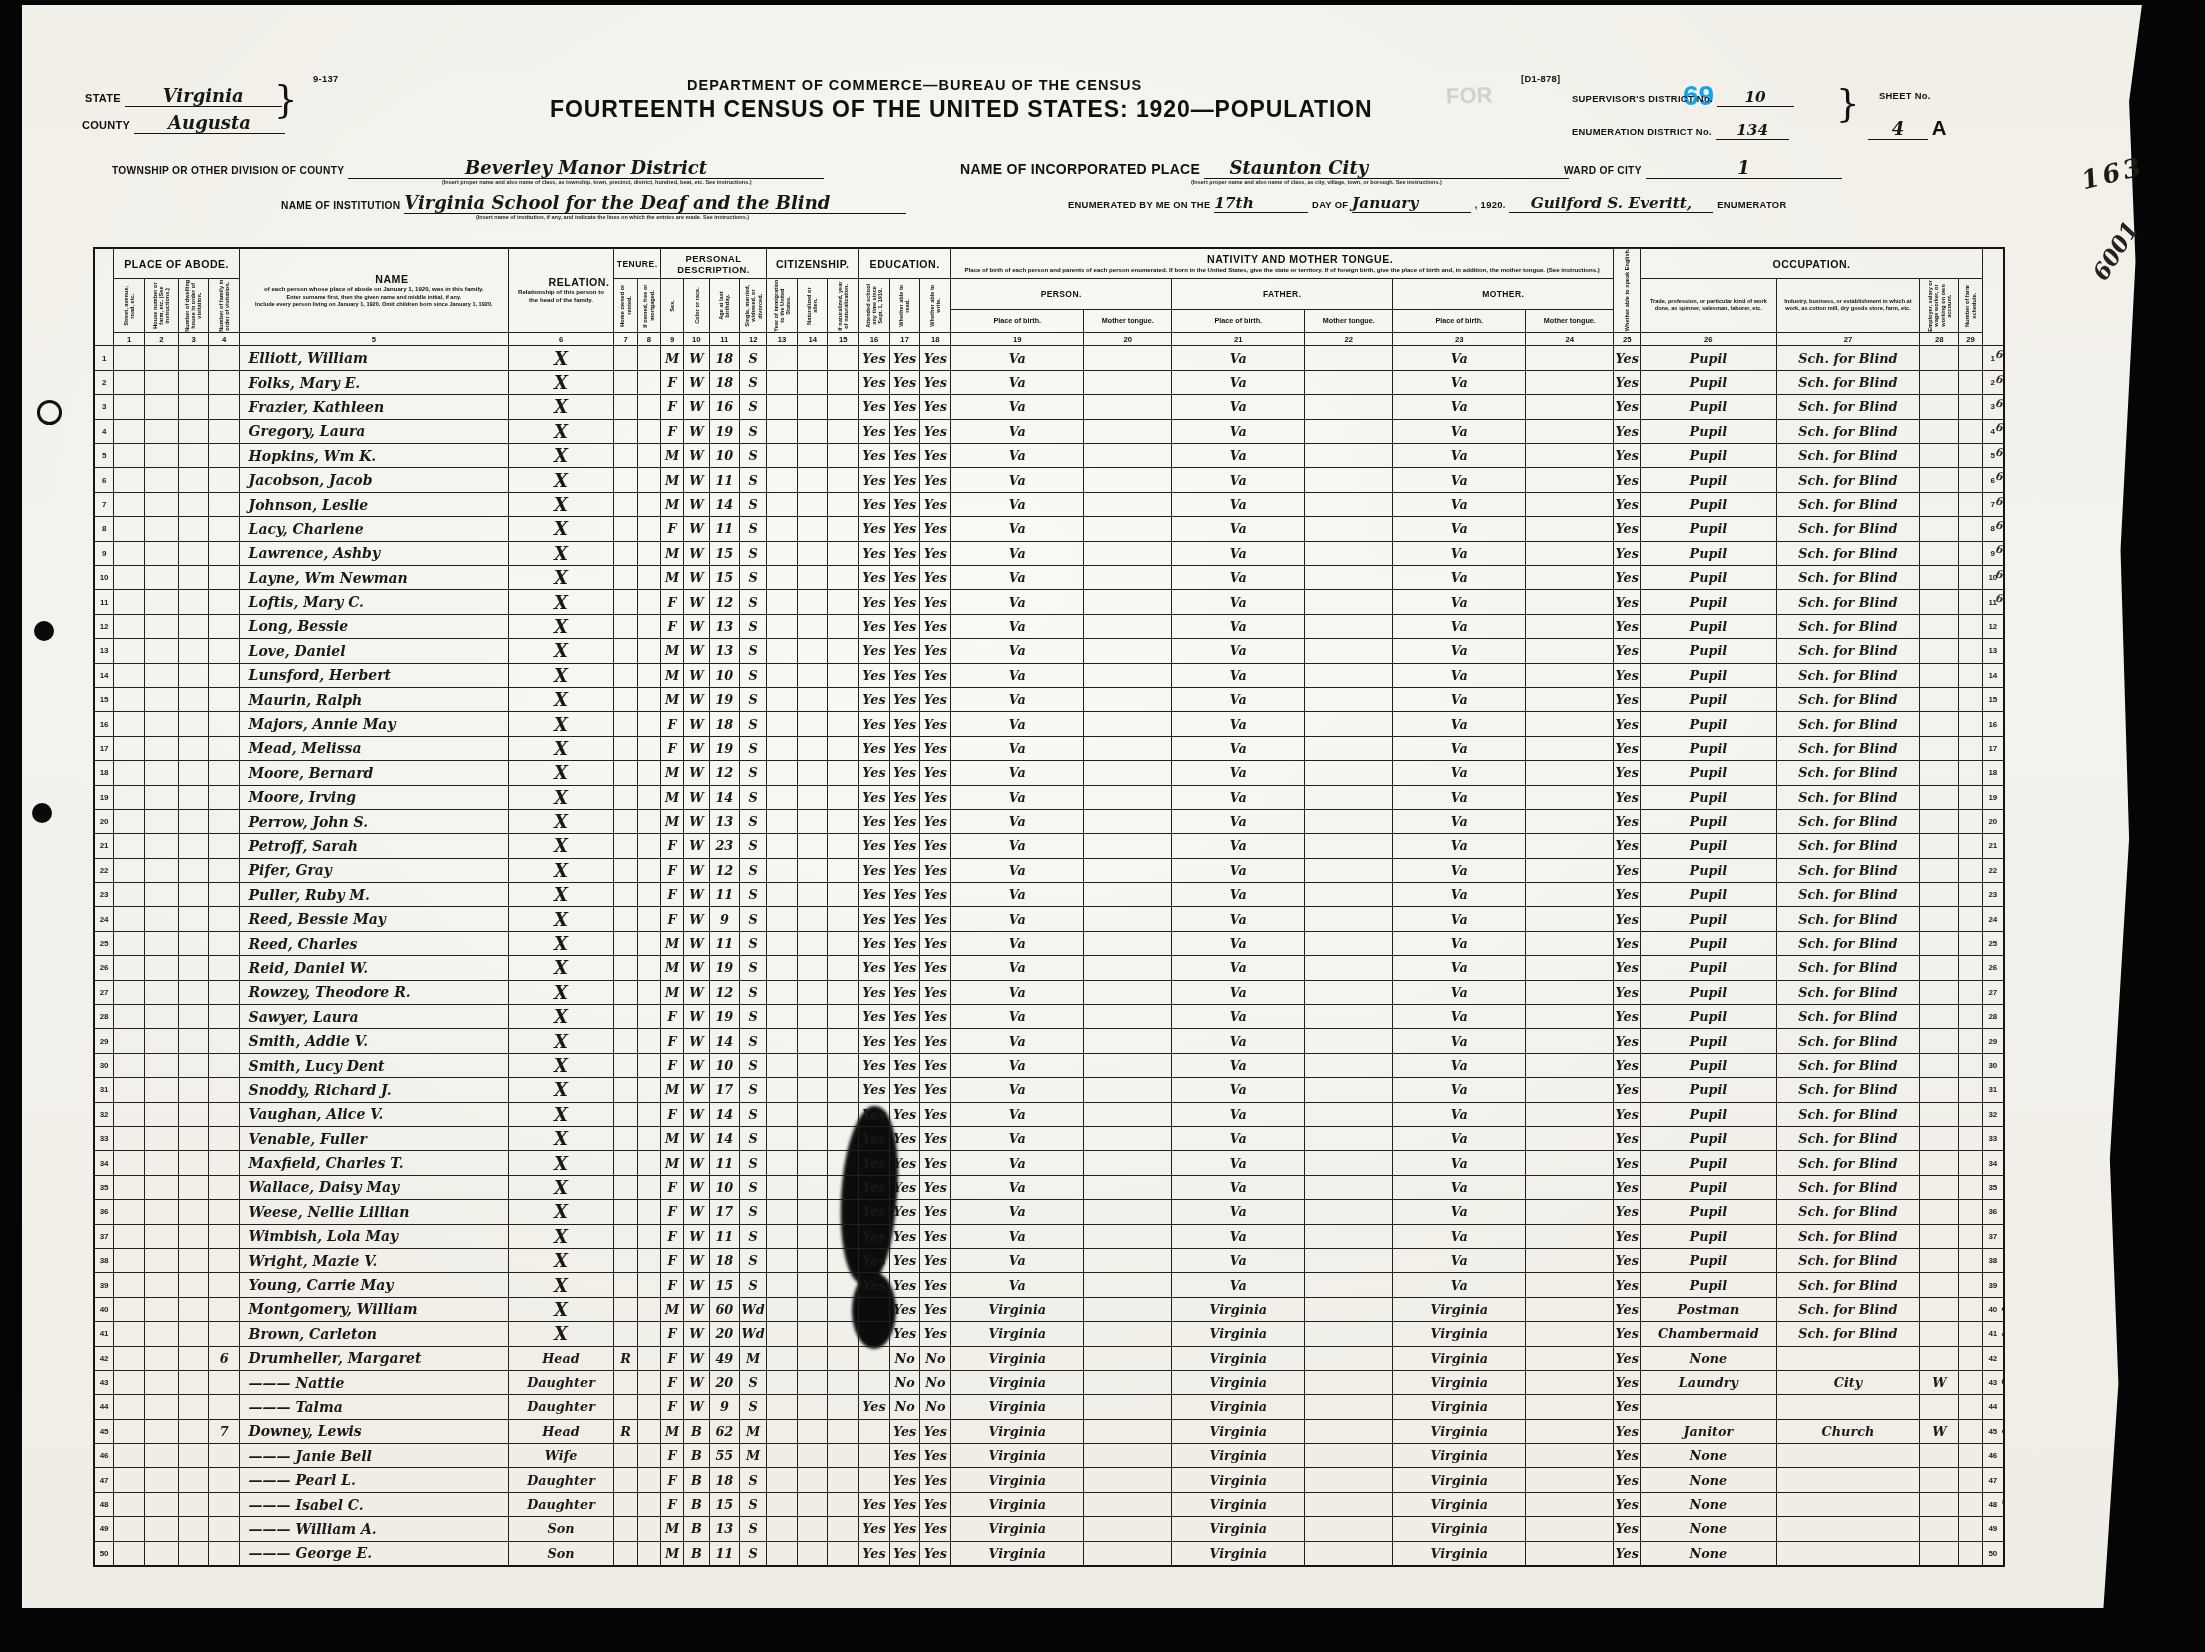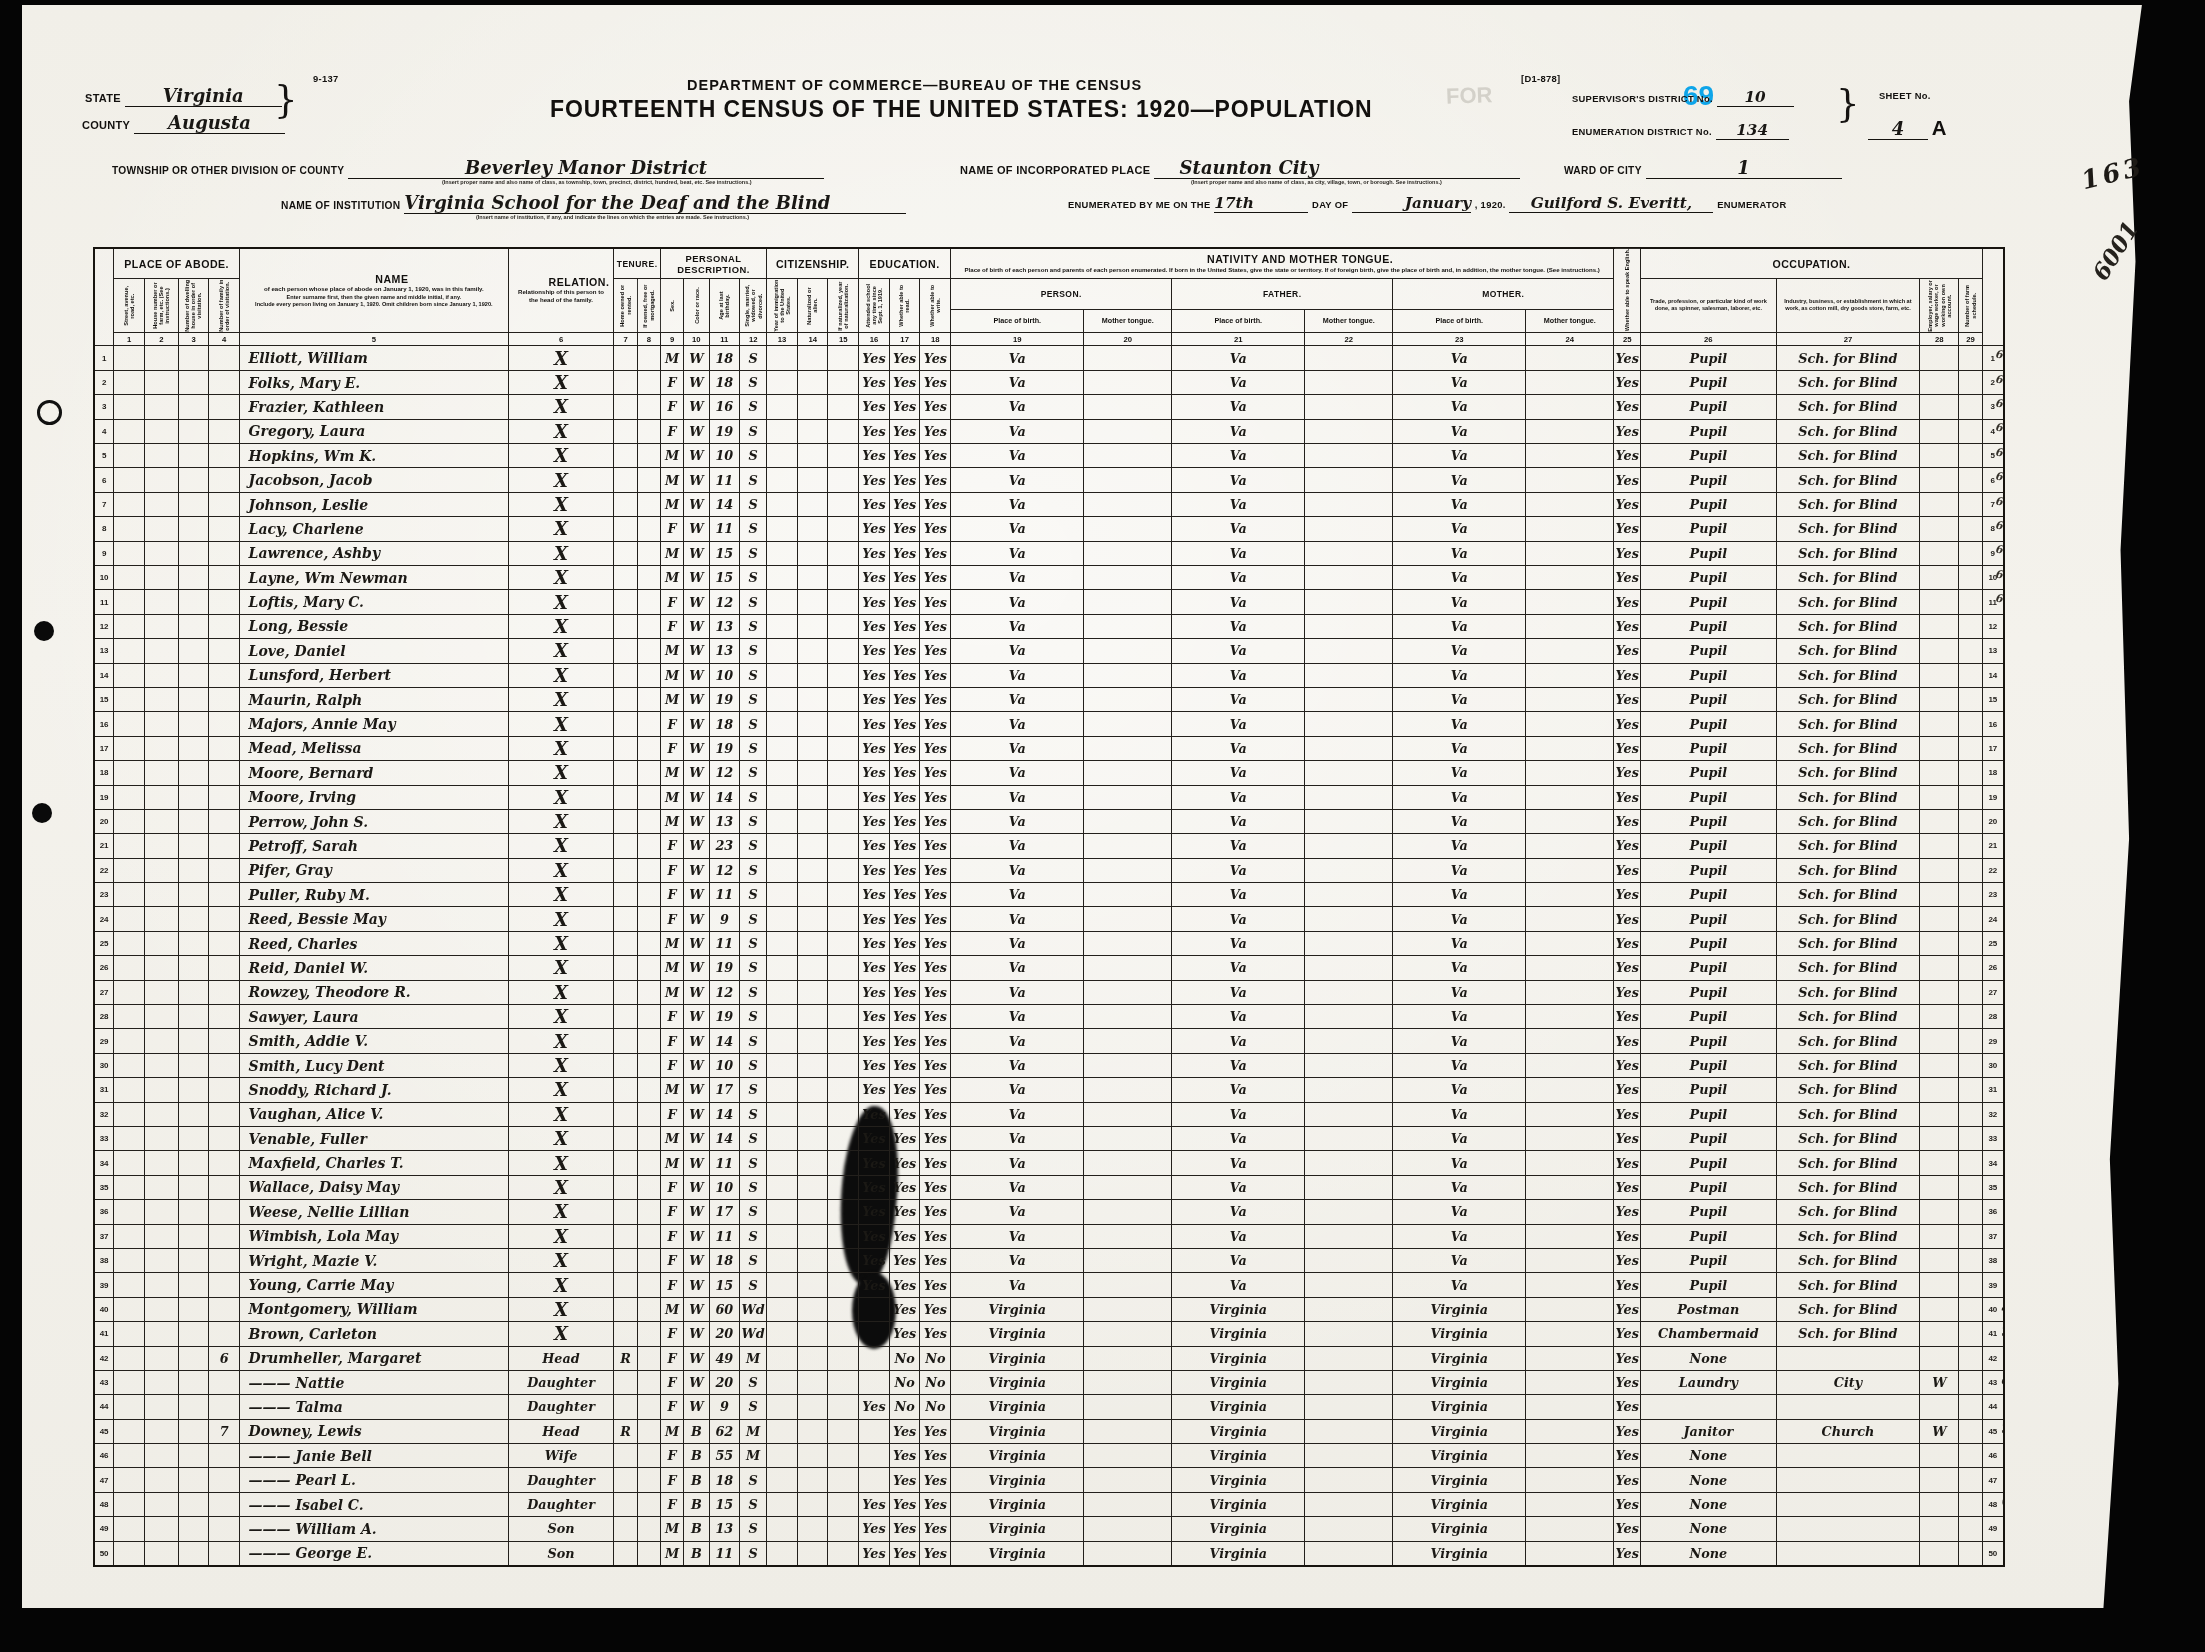--- a/index.html
+++ b/index.html
@@ -135,41 +135,41 @@
   <span style="font-size:20.4px;font-weight:bold;">A</span>
 </div>
 
 <div class="p" style="left:112px;top:157px;">
   <span class="lbl" style="font-size:10.2px;">TOWNSHIP OR OTHER DIVISION OF COUNTY</span>
   <span class="fill" style="width:476px;text-align:center;"><span class="hw hw-lg">Beverley Manor District</span></span>
 </div>
 <div class="p tiny" style="left:442px;top:179px;">(Insert proper name and also name of class, as township, town, precinct, district, hundred, beat, etc.  See instructions.)</div>
 
 <div class="p" style="left:960px;top:157px;">
-  <span class="lbl" style="font-size:11px;">NAME OF INCORPORATED PLACE</span>
+  <span class="lbl" style="font-size:14px;">NAME OF INCORPORATED PLACE</span>
   <span class="fill" style="width:340px;text-align:left;padding-left:25.5px;"><span class="hw hw-lg">Staunton City</span></span>
 </div>
 <div class="p tiny" style="left:1191px;top:179px;">(Insert proper name and also name of class, as city, village, town, or borough.  See instructions.)</div>
 
 <div class="p" style="left:1564px;top:157px;">
   <span class="lbl" style="font-size:10.2px;">WARD OF CITY</span>
   <span class="fill" style="width:196px;text-align:center;"><span class="hw hw-lg">1</span></span>
 </div>
 
 <div class="p" style="left:281px;top:192px;">
   <span class="lbl" style="font-size:10.2px;">NAME OF INSTITUTION</span>
   <span class="fill" style="width:502px;text-align:left;"><span class="hw hw-lg">Virginia School for the Deaf and the Blind</span></span>
 </div>
 <div class="p tiny" style="left:476px;top:214px;">(Insert name of institution, if any, and indicate the lines on which the entries are made.  See instructions.)</div>
 
 <div class="p" style="left:1068px;top:194px;">
   <span class="lbl-sm">ENUMERATED BY ME ON THE</span>
   <span class="fill" style="width:94px;text-align:left;"><span class="hw hw-md">17th</span></span>
   <span class="lbl-sm">DAY OF</span>
-  <span class="fill" style="width:119px;text-align:right;"><span class="hw hw-md">January</span></span>
+  <span class="fill" style="width:119px;text-align:left;"><span class="hw hw-md">January</span></span>
   <span class="lbl-sm">, 1920.</span>
   <span class="fill" style="width:204px;text-align:center;"><span class="hw hw-md">Guilford S. Everitt,</span></span>
   <span class="lbl-sm">ENUMERATOR</span>
 </div>
 <div class="m163">163</div>
 <div class="m6001">6001</div>
 
 <table class="census">
   <colgroup>
     <col style="width:18.7px">

